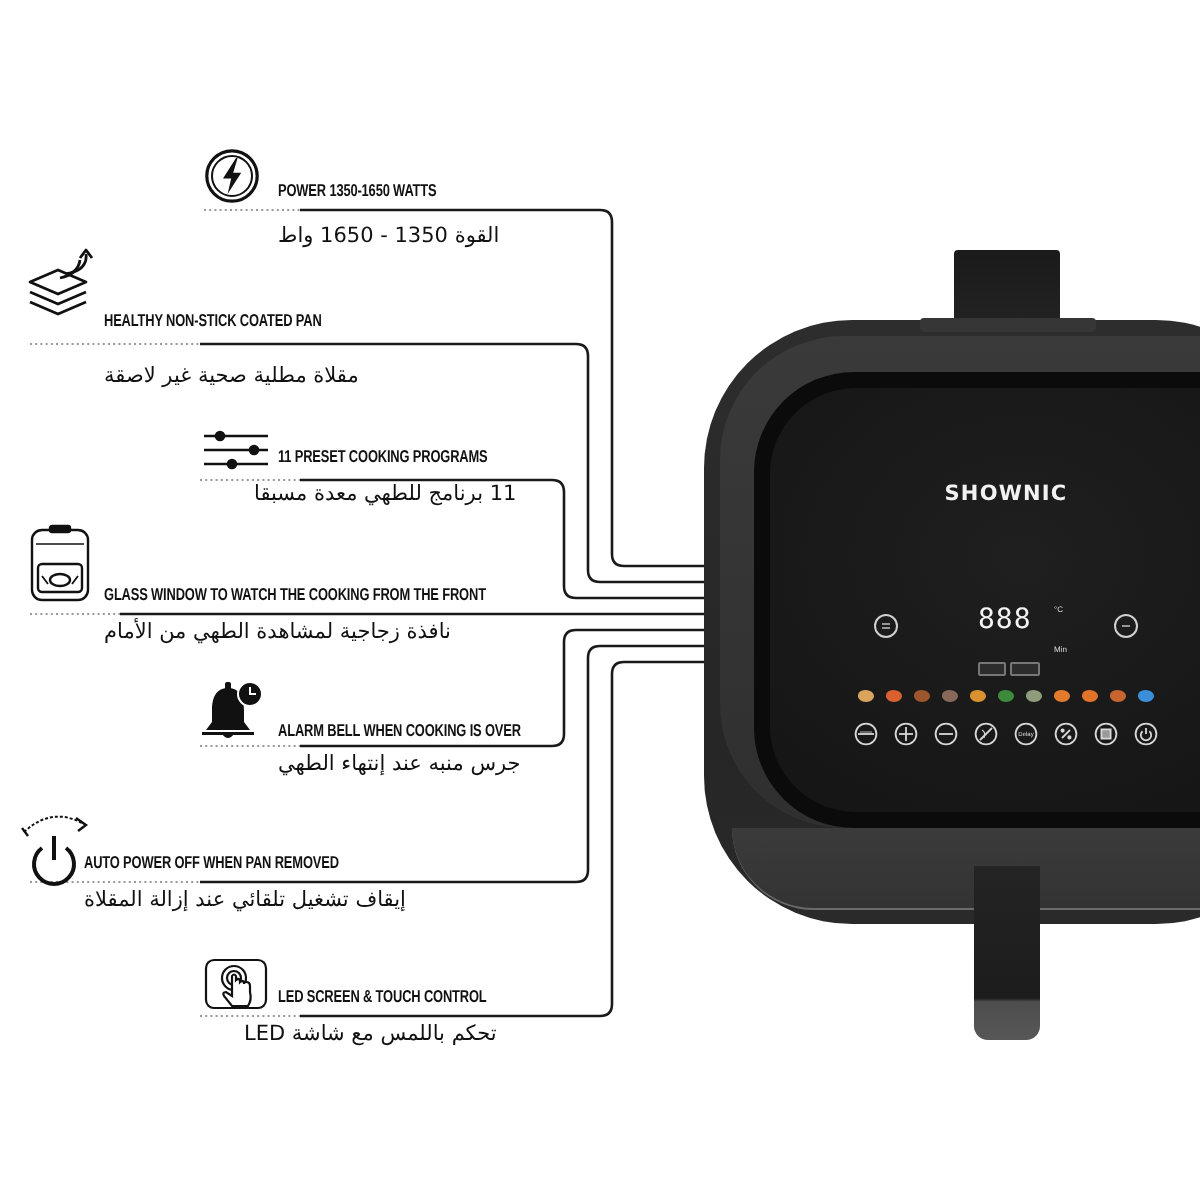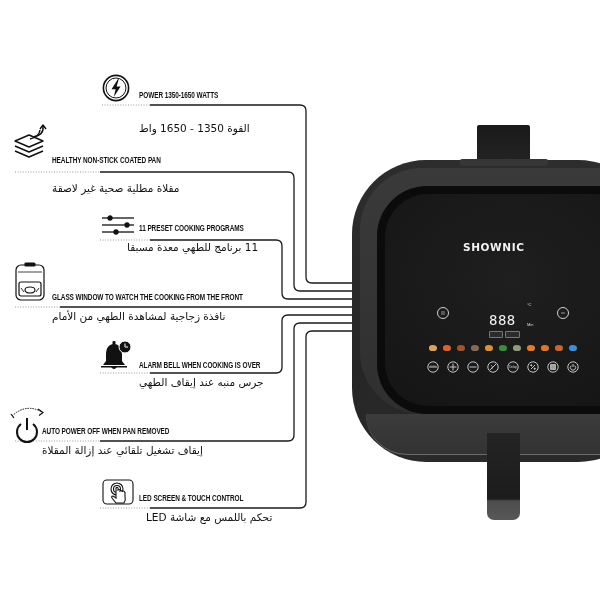--- a/index.html
+++ b/index.html
@@ -12,22 +12,22 @@
 
   
   .ap-handle-top{left:477px;top:125px;width:53px;height:37px;background:linear-gradient(180deg,#1a1a1a,#232323);border-radius:2px 2px 0 0;}
   .ap-body{left:352px;top:160px;width:300px;height:302px;border-radius:74px;background:linear-gradient(180deg,#2d2d2d 0%,#262626 70%,#2a2a2a 100%);}
   .ap-ledge{left:460px;top:159px;width:88px;height:7px;background:#363636;border-radius:2px;}
   .ap-ring{left:360px;top:168px;width:300px;height:246px;border-radius:62px;background:linear-gradient(180deg,#3a3a3a,#2f2f2f);}
   .ap-rim{left:377px;top:186px;width:290px;height:228px;border-radius:50px;background:#0b0b0b;}
   .ap-panel{left:385px;top:194px;width:280px;height:212px;border-radius:43px;background:radial-gradient(ellipse at 45% 40%,#1f1f1f 0%,#181818 60%,#141414 100%);}
   .ap-skirt{left:366px;top:414px;width:290px;height:40px;border-radius:0 0 58px 58px;background:linear-gradient(180deg,#3b3b3b,#333);border-bottom:1px solid #6b6b6b;}
   .ap-handle-bottom{left:487px;top:433px;width:33px;height:87px;border-radius:0 0 7px 7px;background:linear-gradient(180deg,#242424 0%,#1c1c1c 76%,#4d4d4d 78%,#575757 100%);}
-  .ap-logo{left:463px;top:241px;width:80px;color:#f2f2f2;font-family:"DejaVu Sans",sans-serif;font-weight:bold;font-size:10.5px;letter-spacing:0.6px;}
-  .ap-display{left:489px;top:312px;color:#f4f4f4;font-family:"DejaVu Sans Mono",monospace;font-size:14px;letter-spacing:0.5px;line-height:16px;text-align:center;}
+  .ap-logo{left:463px;top:241px;width:80px;text-align:center;color:#f2f2f2;font-family:"DejaVu Sans",sans-serif;font-weight:bold;font-size:10.5px;letter-spacing:0.6px;}
+  .ap-display{left:489px;top:302px;color:#f4f4f4;font-family:"DejaVu Sans Mono",monospace;font-size:14px;letter-spacing:0.5px;line-height:16px;text-align:center;}
   .ap-unit{color:#ddd;font-family:"Liberation Sans",sans-serif;font-size:4px;line-height:5px;}
   .ap-tag{height:5px;border:0.6px solid #777;background:#2c2c2c;border-radius:1px;}
   .ap-round{width:10px;height:10px;border:1px solid #d0d0d0;border-radius:50%;}
   .food{width:8px;height:6px;border-radius:45% 55% 50% 50%;}
   .cbtn{width:12px;height:12px;}
   .delay-label{left:0;top:3.5px;width:12px;text-align:center;font-size:3px;color:#ddd;line-height:4px;}
 </style>
 </head>
 <body>
 
@@ -54,21 +54,21 @@
     </g>
   </svg>
 
   <div>
     <svg class="feat-icon" style="left:102px;top:74px;width:28px;height:28px;" viewBox="0 0 28 28">
       <circle cx="14" cy="14" r="12.6" fill="none" stroke="#111" stroke-width="1.6"></circle>
       <circle cx="14" cy="14" r="10" fill="none" stroke="#111" stroke-width="1"></circle>
       <path d="M16 5 L9.5 15.2 H13.6 L11.8 23 L18.6 12.4 H14.6 L16.8 5 Z" fill="#111"></path>
     </svg>
     <div class="feat-title" style="left:139px;top:90px;">POWER 1350-1650 WATTS</div>
-    <div class="feat-ar" style="left:139px;top:122px;">القوة 1350 - 1650 واط</div>
+    <div class="feat-ar" style="left:139px;top:112px;">القوة 1350 - 1650 واط</div>
   </div>
 
   <div>
     <svg class="feat-icon" style="left:13px;top:123px;width:38px;height:40px;" viewBox="0 0 38 40" fill="none" stroke="#111" stroke-width="1.4" stroke-linejoin="round">
       <polygon points="2,18 16,12 30,18 16,24"></polygon>
       <polyline points="2,23 16,29 30,23"></polyline>
       <polyline points="2,28 16,34 30,28"></polyline>
       <path d="M20 14 Q31 12 30 4"></path>
       <polyline points="27,6 30,2 33,6"></polyline>
       <path d="M17 16 Q26 14 27 7"></path>
@@ -106,21 +106,21 @@
   <div>
     <svg class="feat-icon" style="left:100px;top:338px;width:34px;height:34px;" viewBox="0 0 34 34">
       <path d="M14 6 C8 6 6 11 6 17 V23 L3 27 H25 L22 23 V17 C22 11 20 6 14 6 Z" fill="#111"></path>
       <rect x="12.5" y="3" width="3" height="4" rx="1" fill="#111"></rect>
       <path d="M11 29 Q14 33 17 29 Z" fill="#111"></path>
       <rect x="1" y="28" width="26" height="1.5" fill="#111"></rect>
       <circle cx="25" cy="9" r="6" fill="#111" stroke="#fff" stroke-width="1"></circle>
       <path d="M25 5.5 V9 H28" stroke="#fff" stroke-width="1" fill="none"></path>
     </svg>
     <div class="feat-title" style="left:139px;top:360px;">ALARM BELL WHEN COOKING IS OVER</div>
-    <div class="feat-ar" style="left:139px;top:376px;">جرس منبه عند إيقاف الطهي</div>
+    <div class="feat-ar" style="left:139px;top:376px;">جرس منبه عند إنتهاء الطهي</div>
   </div>
 
   <div>
     <svg class="feat-icon" style="left:8px;top:402px;width:38px;height:42px;" viewBox="0 0 38 42" fill="none" stroke="#111">
       <path d="M13 22 A10 10 0 1 0 25 22" stroke-width="2"></path>
       <line x1="19" y1="16" x2="19" y2="28" stroke-width="2"></line>
       <path d="M4 14 Q18 1 34 10" stroke-width="1" stroke-dasharray="1.5 1"></path>
       <polyline points="30,7 35,10.5 31,13.5" stroke-width="1.2"></polyline>
       <path d="M3 12 L6 16" stroke-width="1.2"></path>
     </svg>
@@ -129,21 +129,21 @@
   </div>
 
   <div>
     <svg class="feat-icon" style="left:102px;top:478px;width:32px;height:32px;" viewBox="0 0 32 32" fill="none" stroke="#111" stroke-width="1.1">
       <rect x="1" y="2" width="30" height="24" rx="4"></rect>
       <circle cx="15" cy="11" r="6"></circle>
       <circle cx="15" cy="11" r="3.5"></circle>
       <path d="M14 10 V20 L11 18 Q9 18 10 20 L14 25 H22 Q24 22 23 18 V15 Q23 13 21 13 Q20 13 20 14 V13 Q19 12 18 13 V12 Q17 11 16 12 V10 Q15 8.5 14 10 Z" fill="#fff"></path>
     </svg>
     <div class="feat-title" style="left:139px;top:493px;">LED SCREEN &amp; TOUCH CONTROL</div>
-    <div class="feat-ar" style="left:146px;top:511px;">تحكم باللمس مع شاشة LED</div>
+    <div class="feat-ar" style="left:122px;top:511px;">تحكم باللمس مع شاشة LED</div>
   </div>
 
   <div>
     <div class="abs ap-handle-top"></div>
     <div class="abs ap-body"></div>
     <div class="abs ap-ledge"></div>
     <div class="abs ap-ring"></div>
     <div class="abs ap-skirt"></div>
     <div class="abs ap-rim"></div>
     <div class="abs ap-panel"></div>

